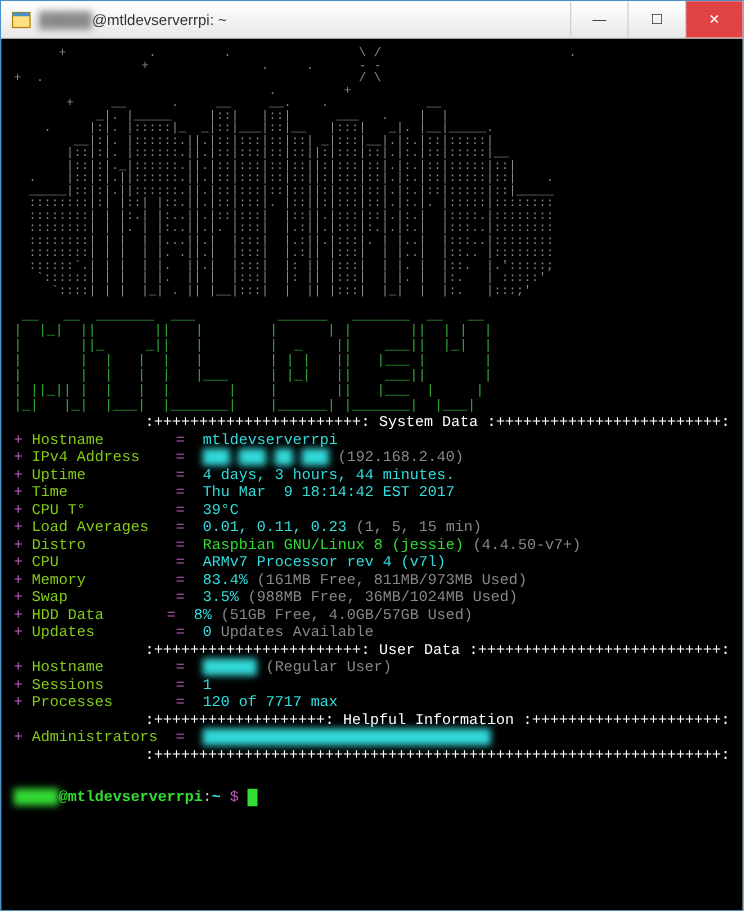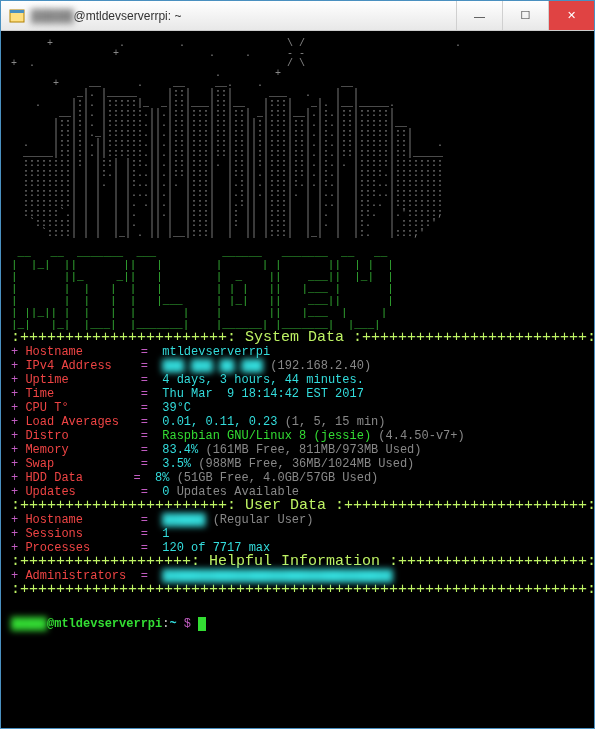--- a/index.html
+++ b/index.html
@@ -70,28 +70,28 @@
   margin-bottom: 4px;
 }
 .mtl-art {
   white-space: pre;
   font-size: 11px;
   line-height: 12px;
   color: #3a3;
   margin-bottom: 0;
 }
 .section-header {
-  color: #bef264;
+  color: #ffffff;
   white-space: pre;
-  font-size: 15px;
+  font-size: 12px;
   text-align: right;
 }
 .row { white-space: pre; }
 .plus { color: #c05cc0; }
-.label { color: #ef4444; }
+.label { color: #84cc16; }
 .eq { color: #c05cc0; }
 .val-cyan { color: #3dd; }
 .val-green { color: #3d3; }
 .val-dim { color: #888; }
 .val-blur { filter: blur(3px); }
 .prompt-line { margin-top: 20px; }
 .prompt-user { color: #3d3; font-weight: bold; }
 .prompt-path { color: #3dd; font-weight: bold; }
 .prompt-dollar { color: #c05cc0; }
 .cursor {
@@ -156,20 +156,21 @@
 
     <div class="section-header">:+++++++++++++++++++++++: System Data :+++++++++++++++++++++++++:</div>
 
     <div class="row"><span class="plus">+</span> <span class="label">Hostname</span>        <span class="eq">=</span>  <span class="val-cyan">mtldevserverrpi</span></div>
     <div class="row"><span class="plus">+</span> <span class="label">IPv4 Address</span>    <span class="eq">=</span>  <span class="val-cyan val-blur">███.███.██.███</span><span class="val-dim"> (192.168.2.40)</span></div>
     <div class="row"><span class="plus">+</span> <span class="label">Uptime</span>          <span class="eq">=</span>  <span class="val-cyan">4 days, 3 hours, 44 minutes.</span></div>
     <div class="row"><span class="plus">+</span> <span class="label">Time</span>            <span class="eq">=</span>  <span class="val-cyan">Thu Mar  9 18:14:42 EST 2017</span></div>
     <div class="row"><span class="plus">+</span> <span class="label">CPU T°</span>          <span class="eq">=</span>  <span class="val-cyan">39°C</span></div>
     <div class="row"><span class="plus">+</span> <span class="label">Load Averages</span>   <span class="eq">=</span>  <span class="val-cyan">0.01, 0.11, 0.23</span><span class="val-dim"> (1, 5, 15 min)</span></div>
     <div class="row"><span class="plus">+</span> <span class="label">Distro</span>          <span class="eq">=</span>  <span class="val-green">Raspbian GNU/Linux 8 (jessie)</span><span class="val-dim"> (4.4.50-v7+)</span></div>
+    <div class="row"><span class="plus">+</span> <span class="label">CPU</span>             <span class="eq">=</span>  <span class="val-cyan">ARMv7 Processor rev 4 (v7l)</span></div>
     <div class="row"><span class="plus">+</span> <span class="label">Memory</span>          <span class="eq">=</span>  <span class="val-cyan">83.4%</span><span class="val-dim"> (161MB Free, 811MB/973MB Used)</span></div>
     <div class="row"><span class="plus">+</span> <span class="label">Swap</span>            <span class="eq">=</span>  <span class="val-cyan">3.5%</span><span class="val-dim"> (988MB Free, 36MB/1024MB Used)</span></div>
     <div class="row"><span class="plus">+</span> <span class="label">HDD Data</span>       <span class="eq">=</span>  <span class="val-cyan">8%</span><span class="val-dim"> (51GB Free, 4.0GB/57GB Used)</span></div>
     <div class="row"><span class="plus">+</span> <span class="label">Updates</span>         <span class="eq">=</span>  <span class="val-cyan">0</span><span class="val-dim"> Updates Available</span></div>
 
     <div class="section-header">:+++++++++++++++++++++++: User Data :+++++++++++++++++++++++++++:</div>
 
     <div class="row"><span class="plus">+</span> <span class="label">Hostname</span>        <span class="eq">=</span>  <span class="val-cyan val-blur">██████</span><span class="val-dim"> (Regular User)</span></div>
     <div class="row"><span class="plus">+</span> <span class="label">Sessions</span>        <span class="eq">=</span>  <span class="val-cyan">1</span></div>
     <div class="row"><span class="plus">+</span> <span class="label">Processes</span>       <span class="eq">=</span>  <span class="val-cyan">120 of 7717 max</span></div>

